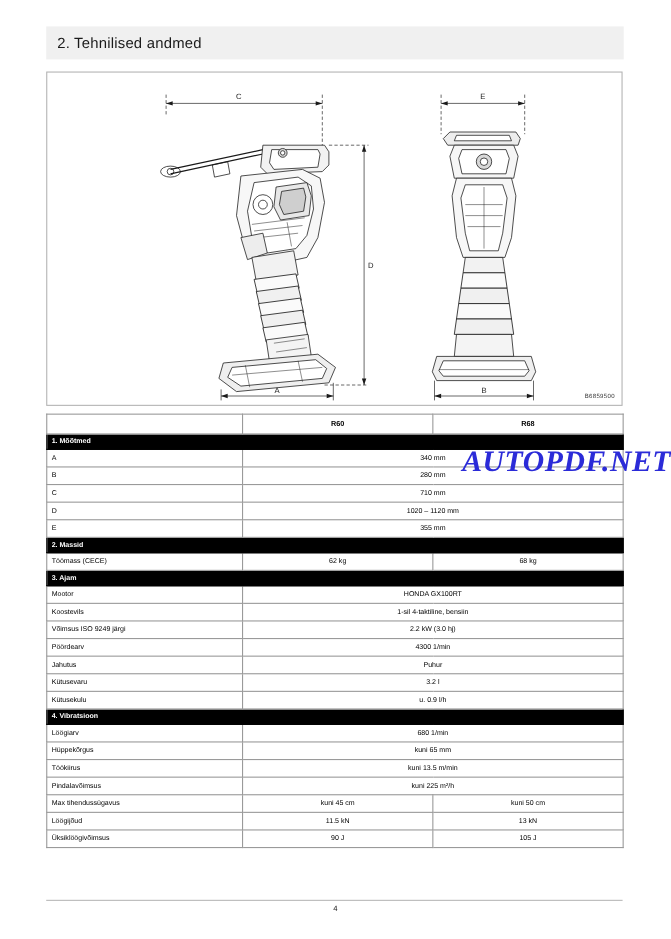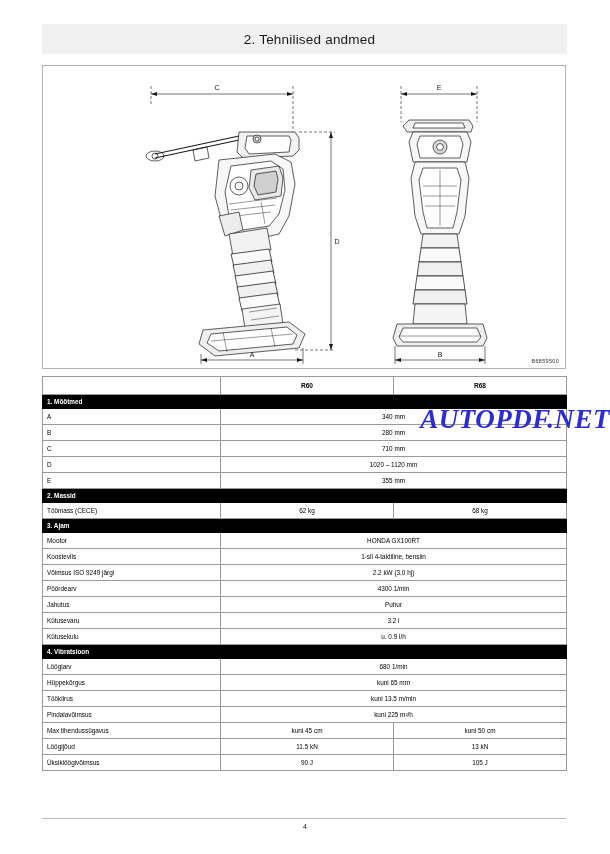--- a/index.html
+++ b/index.html
@@ -24,21 +24,20 @@
   
   .chapter-band {
     position: absolute;
     left: 42px;
     top: 24px;
     width: 525px;
     height: 30px;
     background: #f0f0f0;
     display: flex;
     align-items: center;
-    justify-content: center;
   }
   .chapter-title {
     font-size: 13.5px;
     padding-left: 10px;
     letter-spacing: 0.2px;
     color: #1a1a1a;
   }
   
   .figure-box {
     position: absolute;

